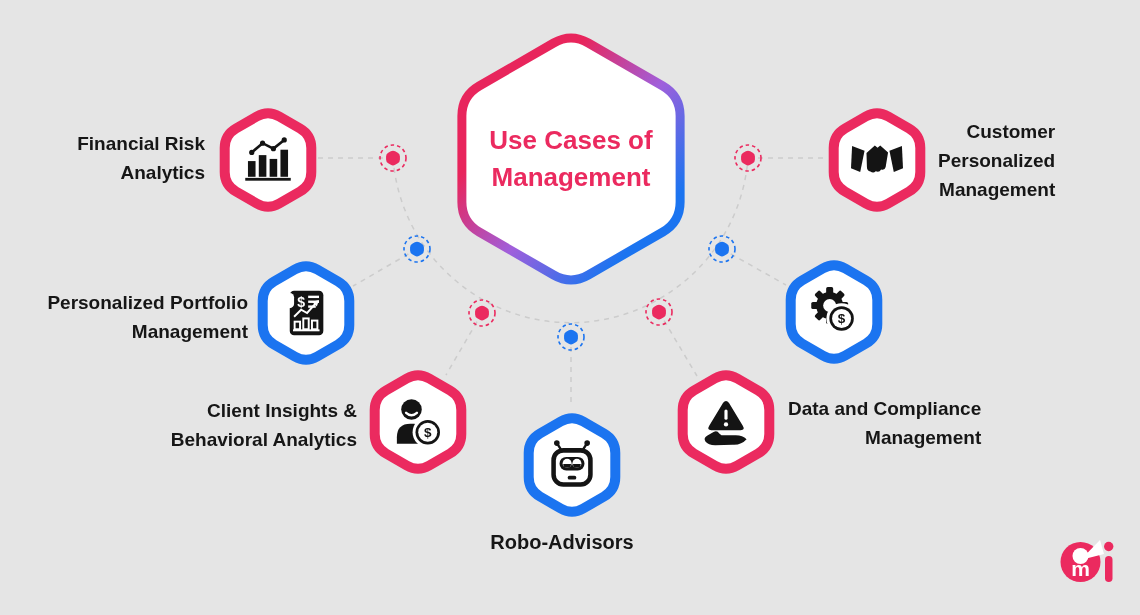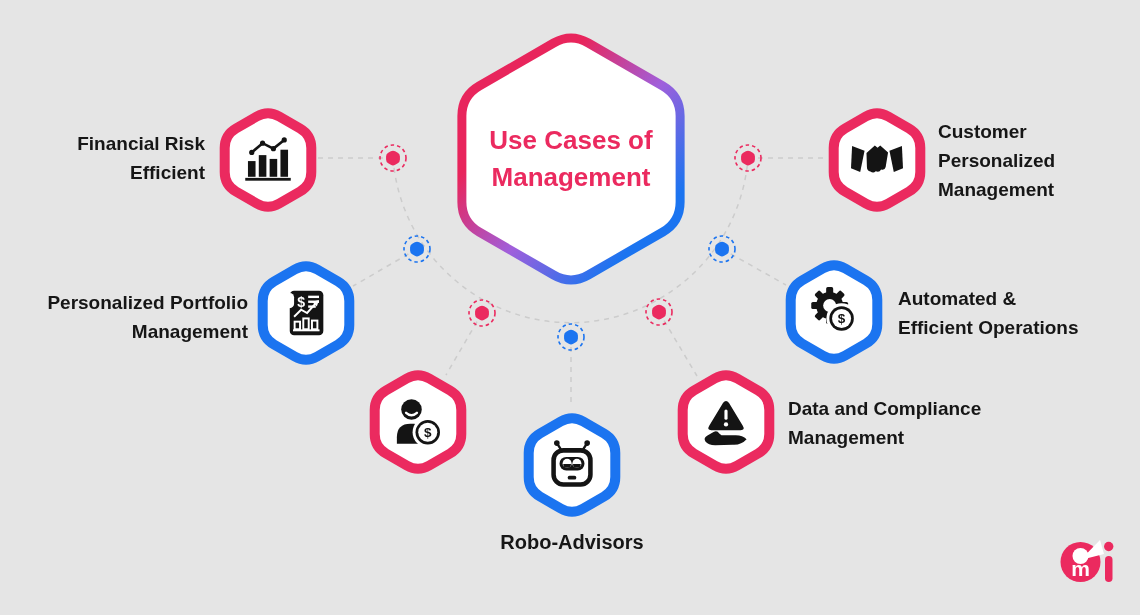--- a/index.html
+++ b/index.html
@@ -11,21 +11,21 @@
   .tile .icon{position:absolute;left:50%;top:50%;transform:translate(-50%,-50%);
               width:52px;height:52px;}
   .tile .icon svg{width:100%;height:100%;display:block;}
   #central{position:absolute;left:451px;top:23px;width:240px;height:272px;z-index:1;}
   #central svg.hexsvg{position:absolute;left:0;top:0;width:100%;height:100%;}
   .center-title{position:absolute;inset:0;display:flex;flex-direction:column;
                 justify-content:center;align-items:center;text-align:center;
                 font-size:26px;font-weight:800;line-height:37px;color:#EB2A5F;z-index:2;}
   .label{position:absolute;font-weight:700;font-size:19px;line-height:29px;color:#161616;z-index:2;white-space:nowrap;}
   .align-right{text-align:right;}
-  .align-left{text-align:left;}
+  .align-left{text-align:right;}
   .align-center{text-align:center;}
   #robo-label{font-size:20px;width:300px;}
   #brand-logo{position:absolute;left:1060px;top:540px;width:56px;height:50px;z-index:2;}
 </style>
 </head>
 <body>
 
 <div id="canvas">
 
   <svg id="connectors" width="1140" height="615" viewBox="0 0 1140 615">
@@ -223,46 +223,46 @@
         <circle cx="28.5" cy="22.5" r="4.2" fill="#ffffff"></circle>
         <path d="M15.9,23 a3.6,3.6 0 0 0 7.2,0 z" fill="#141414"></path>
         <path d="M24.9,23 a3.6,3.6 0 0 0 7.2,0 z" fill="#141414"></path>
         <rect x="20" y="34" width="8" height="3.4" rx="1.7" fill="#141414"></rect>
       </svg>
     </div>
   </div>
 
   <div class="label align-right" style="right:935px;top:129px">
     <div>Financial Risk</div>
-    <div>Efficient</div>
+    <div>Analytics</div>
   </div>
 
   <div class="label align-left" style="left:938px;top:117px">
     <div>Customer</div>
     <div>Personalized</div>
     <div>Management</div>
   </div>
 
   <div class="label align-right" style="right:892px;top:288px">
     <div>Personalized Portfolio</div>
     <div>Management</div>
   </div>
 
-  <div class="label align-left" style="left:898px;top:284px">
-    <div>Automated &amp;</div>
-    <div>Efficient Operations</div>
-  </div>
-
+
+  <div class="label align-right" style="right:783px;top:396px">
+    <div>Client Insights &amp;</div>
+    <div>Behavioral Analytics</div>
+  </div>
 
   <div class="label align-left" style="left:788px;top:394px">
     <div>Data and Compliance</div>
     <div>Management</div>
   </div>
 
-  <div class="label align-center" id="robo-label" style="left:422px;top:528px">
+  <div class="label align-center" id="robo-label" style="left:412px;top:528px">
     <div>Robo-Advisors</div>
   </div>
 
   <svg id="brand-logo" viewBox="0 0 56 50">
     <circle cx="20.5" cy="22" r="20" fill="#EB2A5F"></circle>
     <circle cx="20.5" cy="16" r="8" fill="#ffffff"></circle>
     <polygon points="20.5,20 40,0 44,14" fill="#ffffff"></polygon>
     <text x="20.5" y="35.5" font-size="21" font-weight="bold" fill="#ffffff" text-anchor="middle" font-family="Liberation Sans,sans-serif">m</text>
     <rect x="45" y="16" width="7.5" height="26" rx="3.75" fill="#EB2A5F"></rect>
     <circle cx="48.7" cy="6.5" r="4.7" fill="#EB2A5F"></circle>

